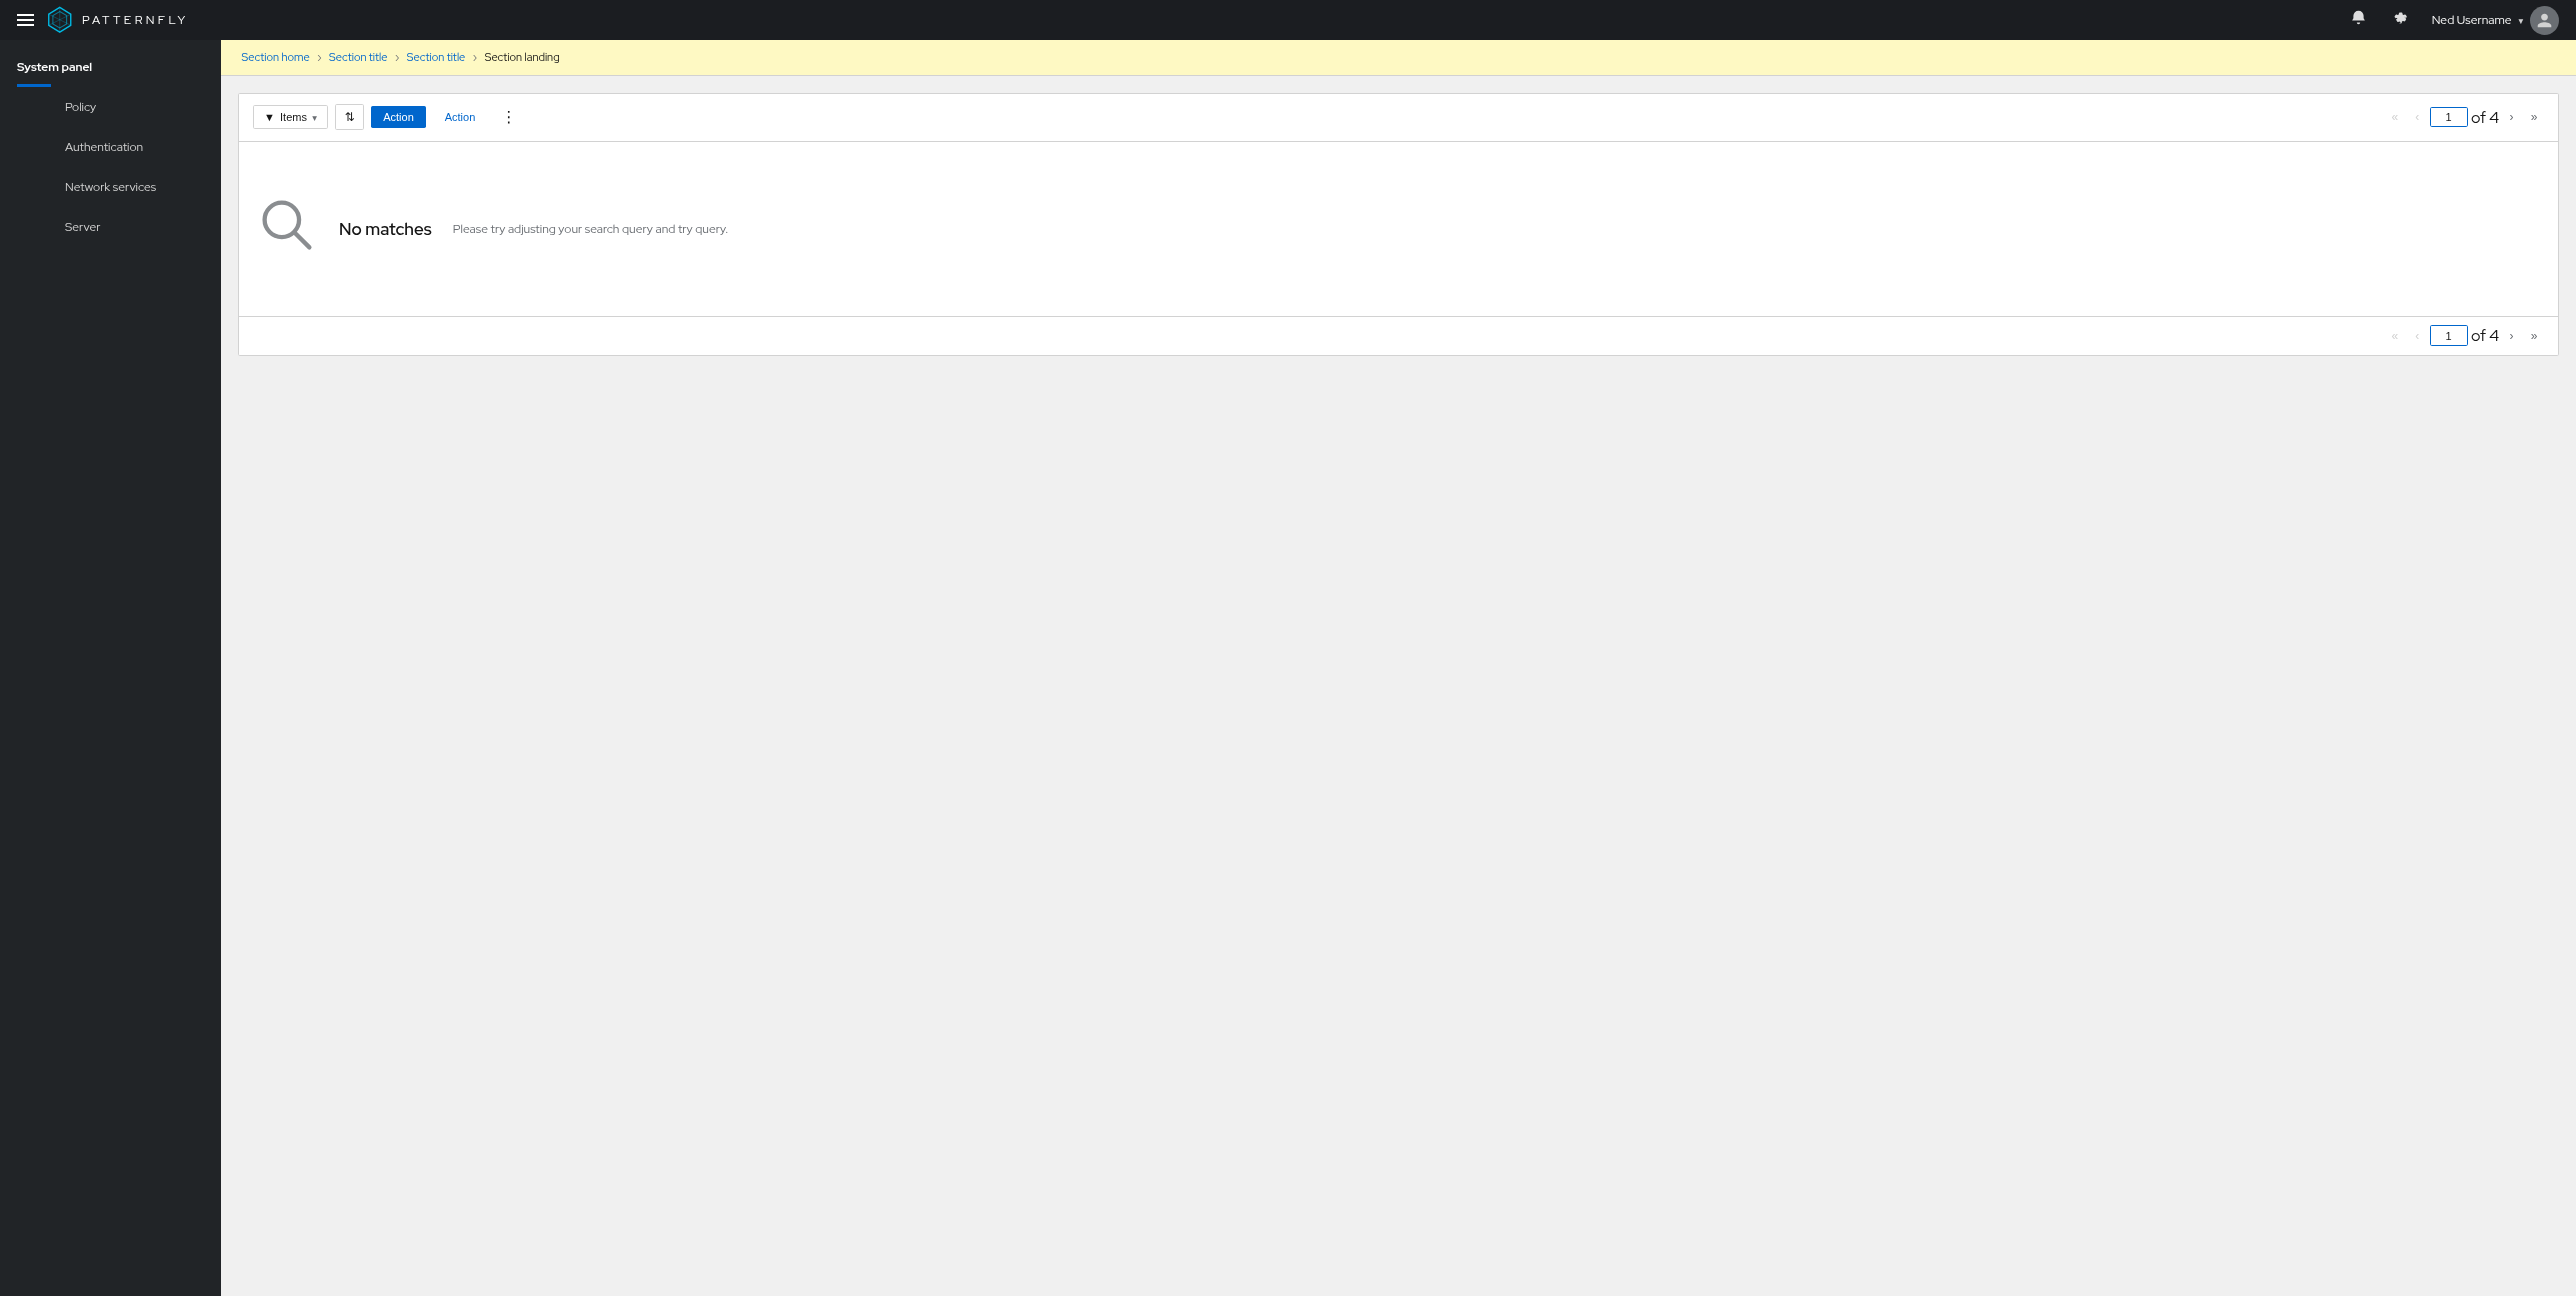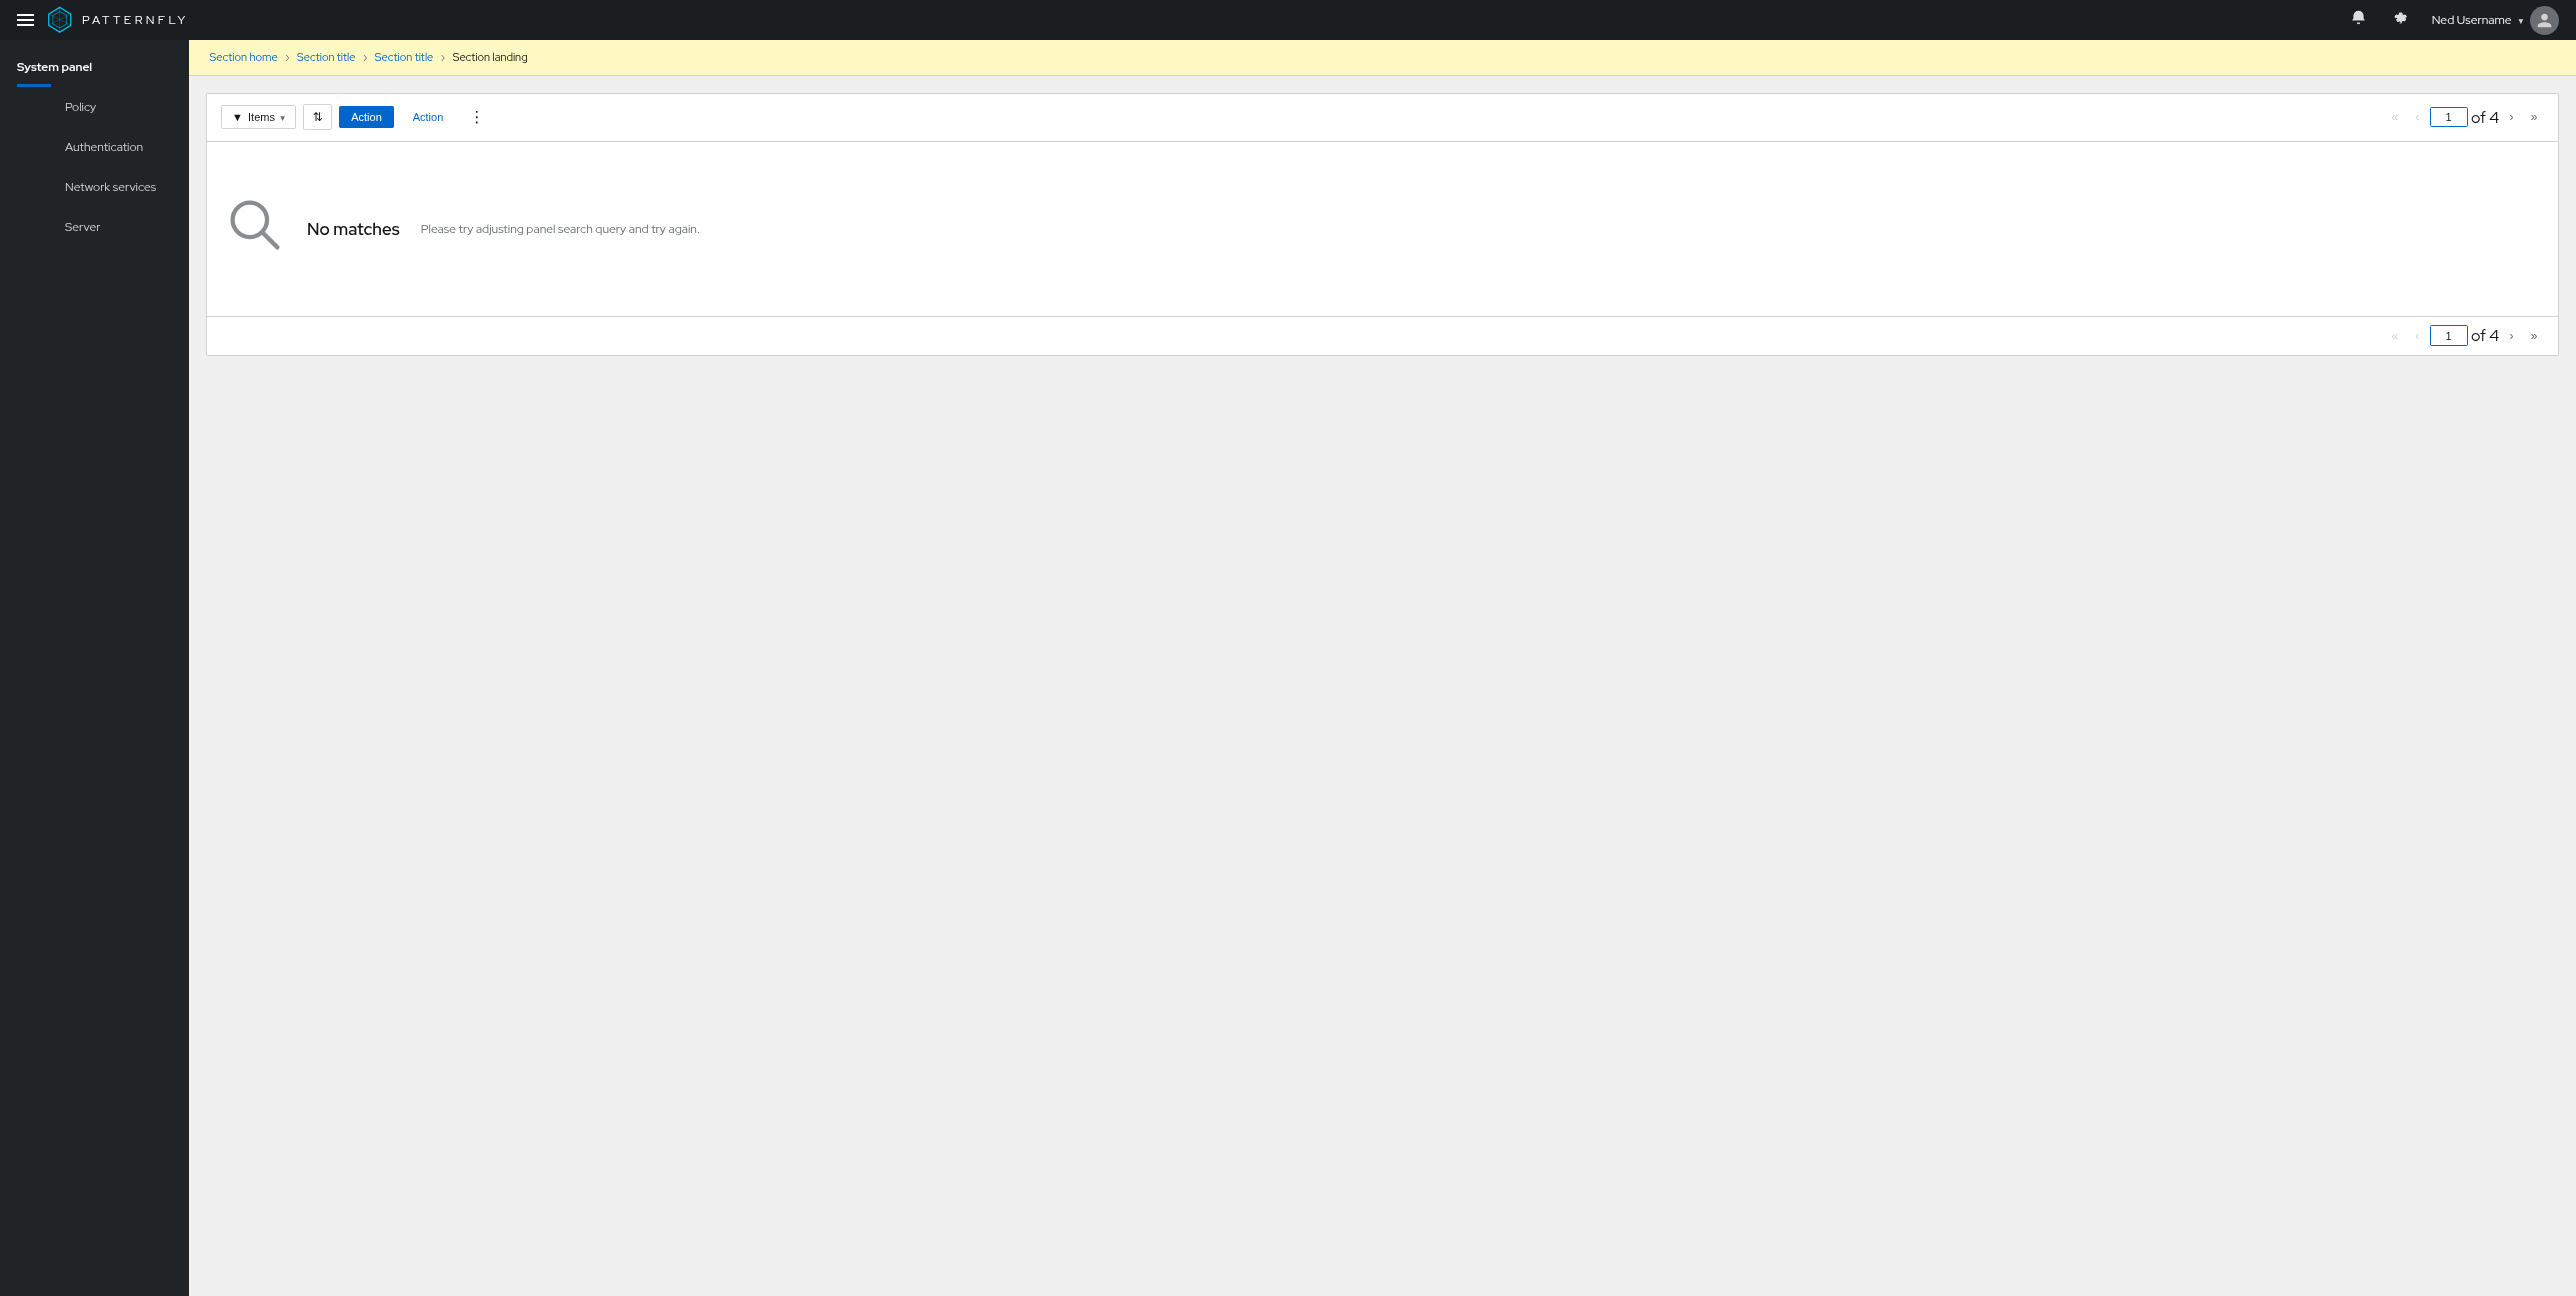--- a/index.html
+++ b/index.html
@@ -89,21 +89,21 @@
 
     
     .main-layout {
       display: flex;
       flex: 1;
       overflow: hidden;
     }
 
     
     .sidebar {
-      width: 189px;
+      width: 221px;
       background: #212427;
       flex-shrink: 0;
       overflow-y: auto;
       padding-top: 6.9px;
     }
     .sidebar-item {
       padding: 12px 17px;
       color: #fff;
       font-size: 12px;
       cursor: pointer;
@@ -406,21 +406,21 @@
       </div>
 
       <div class="empty-state">
         <div class="empty-search-icon">
           <svg width="62" height="62" viewBox="0 0 72 72" fill="none" xmlns="http://www.w3.org/2000/svg">
             <circle cx="30" cy="30" r="20" stroke="#8a8d90" stroke-width="5" fill="none"></circle>
             <line x1="45" y1="45" x2="62" y2="62" stroke="#8a8d90" stroke-width="5" stroke-linecap="round"></line>
           </svg>
         </div>
         <div class="empty-title">No matches</div>
-        <div class="empty-desc">Please try adjusting panel search query and try again.</div>
+        <div class="empty-desc">Please try adjusting your search query and try query.</div>
       </div>
 
       <div class="bottom-toolbar">
         <div class="pagination-controls">
           <button class="page-nav-btn disabled" title="First page">«</button>
           <button class="page-nav-btn disabled" title="Previous page">‹</button>
           <input class="page-input" type="text" value="1" style="">
           <span class="page-of">of 4</span>
           <button class="page-nav-btn" title="Next page">›</button>
           <button class="page-nav-btn" title="Last page">»</button>

